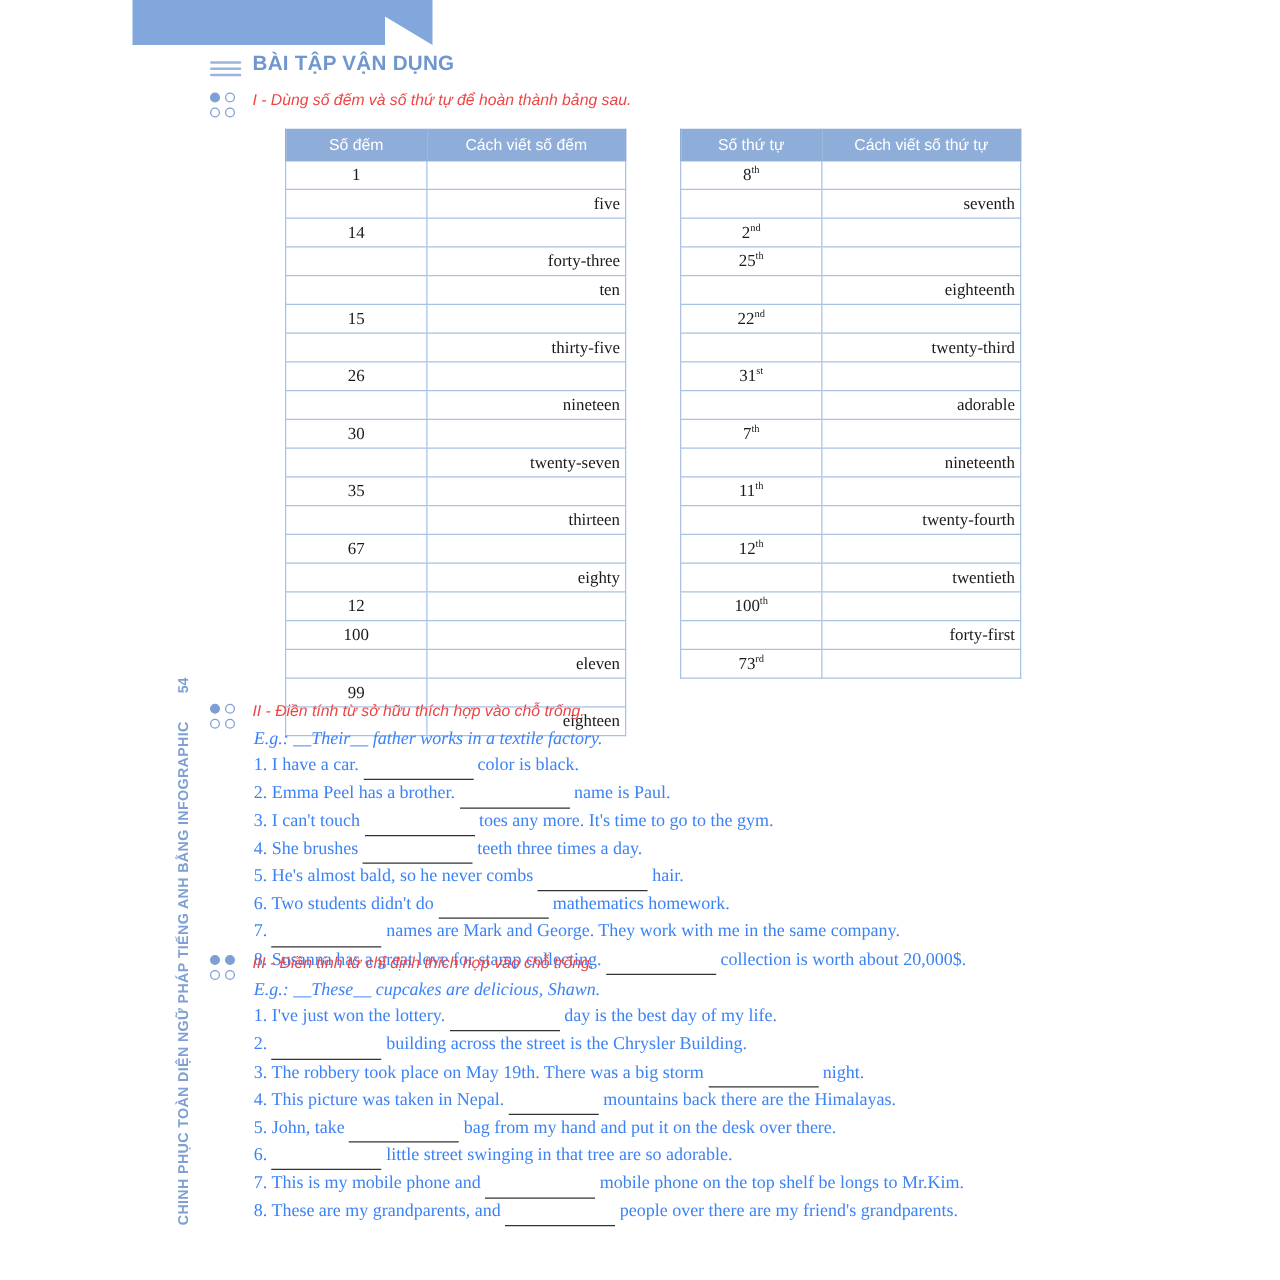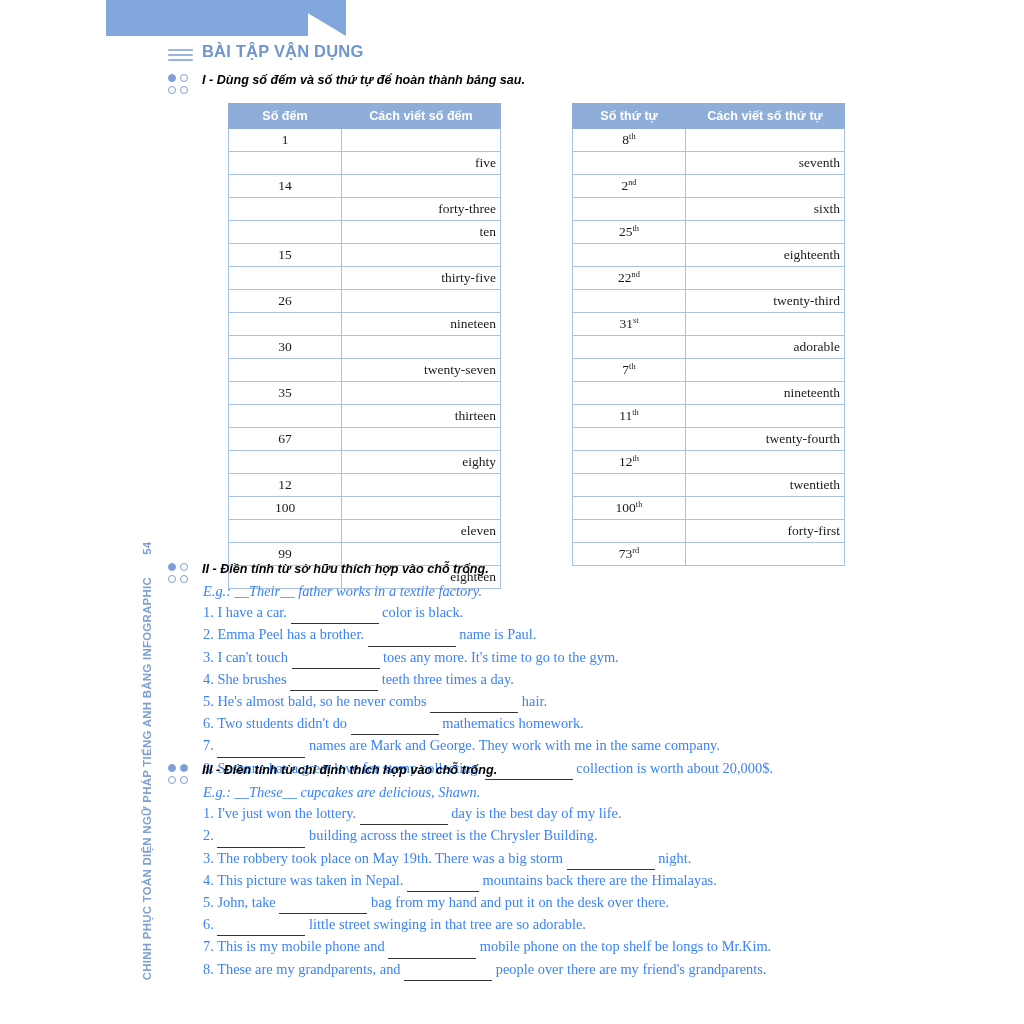--- a/index.html
+++ b/index.html
@@ -77,39 +77,39 @@
     border-radius: 50%;
     border: 1.3px solid #7e9fd4;
     box-sizing: border-box;
   }
   .dots span.on {
     background: #7e9fd4;
   }
   .sec-title {
     font-family: "Liberation Sans", sans-serif;
     font-style: italic;
-    font-weight: bold;
+    font-weight: normal;
     font-size: 12.6px;
-    color: #000000;
+    color: #ef4444;
     white-space: nowrap;
     margin-left: 8px;
     margin-top: 1px;
   }
 
   
   .tbl {
     position: absolute;
     border-collapse: collapse;
     font-size: 13.5px;
   }
   .tbl th {
     background: #8fadd9;
     color: #ffffff;
     font-family: "Liberation Sans", sans-serif;
-    font-weight: bold;
+    font-weight: normal;
     font-size: 12.6px;
     padding: 5px 16px;
     border: 1px solid #8fadd9;
     white-space: nowrap;
   }
   .tbl td {
     border: 1px solid #a9c2e4;
     height: 20px;
     padding: 1px 4px;
     text-align: center;
@@ -286,43 +286,39 @@
         <td class="num">99</td>
         <td class="word"></td>
       </tr>
       <tr>
         <td class="num"></td>
         <td class="word">eighteen</td>
       </tr>
     </tbody>
 </table>
 
-<table class="tbl" id="tbl-ordinal" style="left:572px; top:103px;">
+<table class="tbl" id="tbl-ordinal" style="left:544px; top:103px;">
   <thead>
     <tr>
       <th>Số thứ tự</th>
       <th>Cách viết số thứ tự</th>
     </tr>
   </thead>
   <tbody>
       <tr>
         <td class="num">8<sup>th</sup></td>
         <td class="word"></td>
       </tr>
       <tr>
         <td class="num"></td>
         <td class="word">seventh</td>
       </tr>
       <tr>
         <td class="num">2<sup>nd</sup></td>
         <td class="word"></td>
-      </tr>
-      <tr>
-        <td class="num"></td>
-        <td class="word">sixth</td>
       </tr>
       <tr>
         <td class="num">25<sup>th</sup></td>
         <td class="word"></td>
       </tr>
       <tr>
         <td class="num"></td>
         <td class="word">eighteenth</td>
       </tr>
       <tr>

